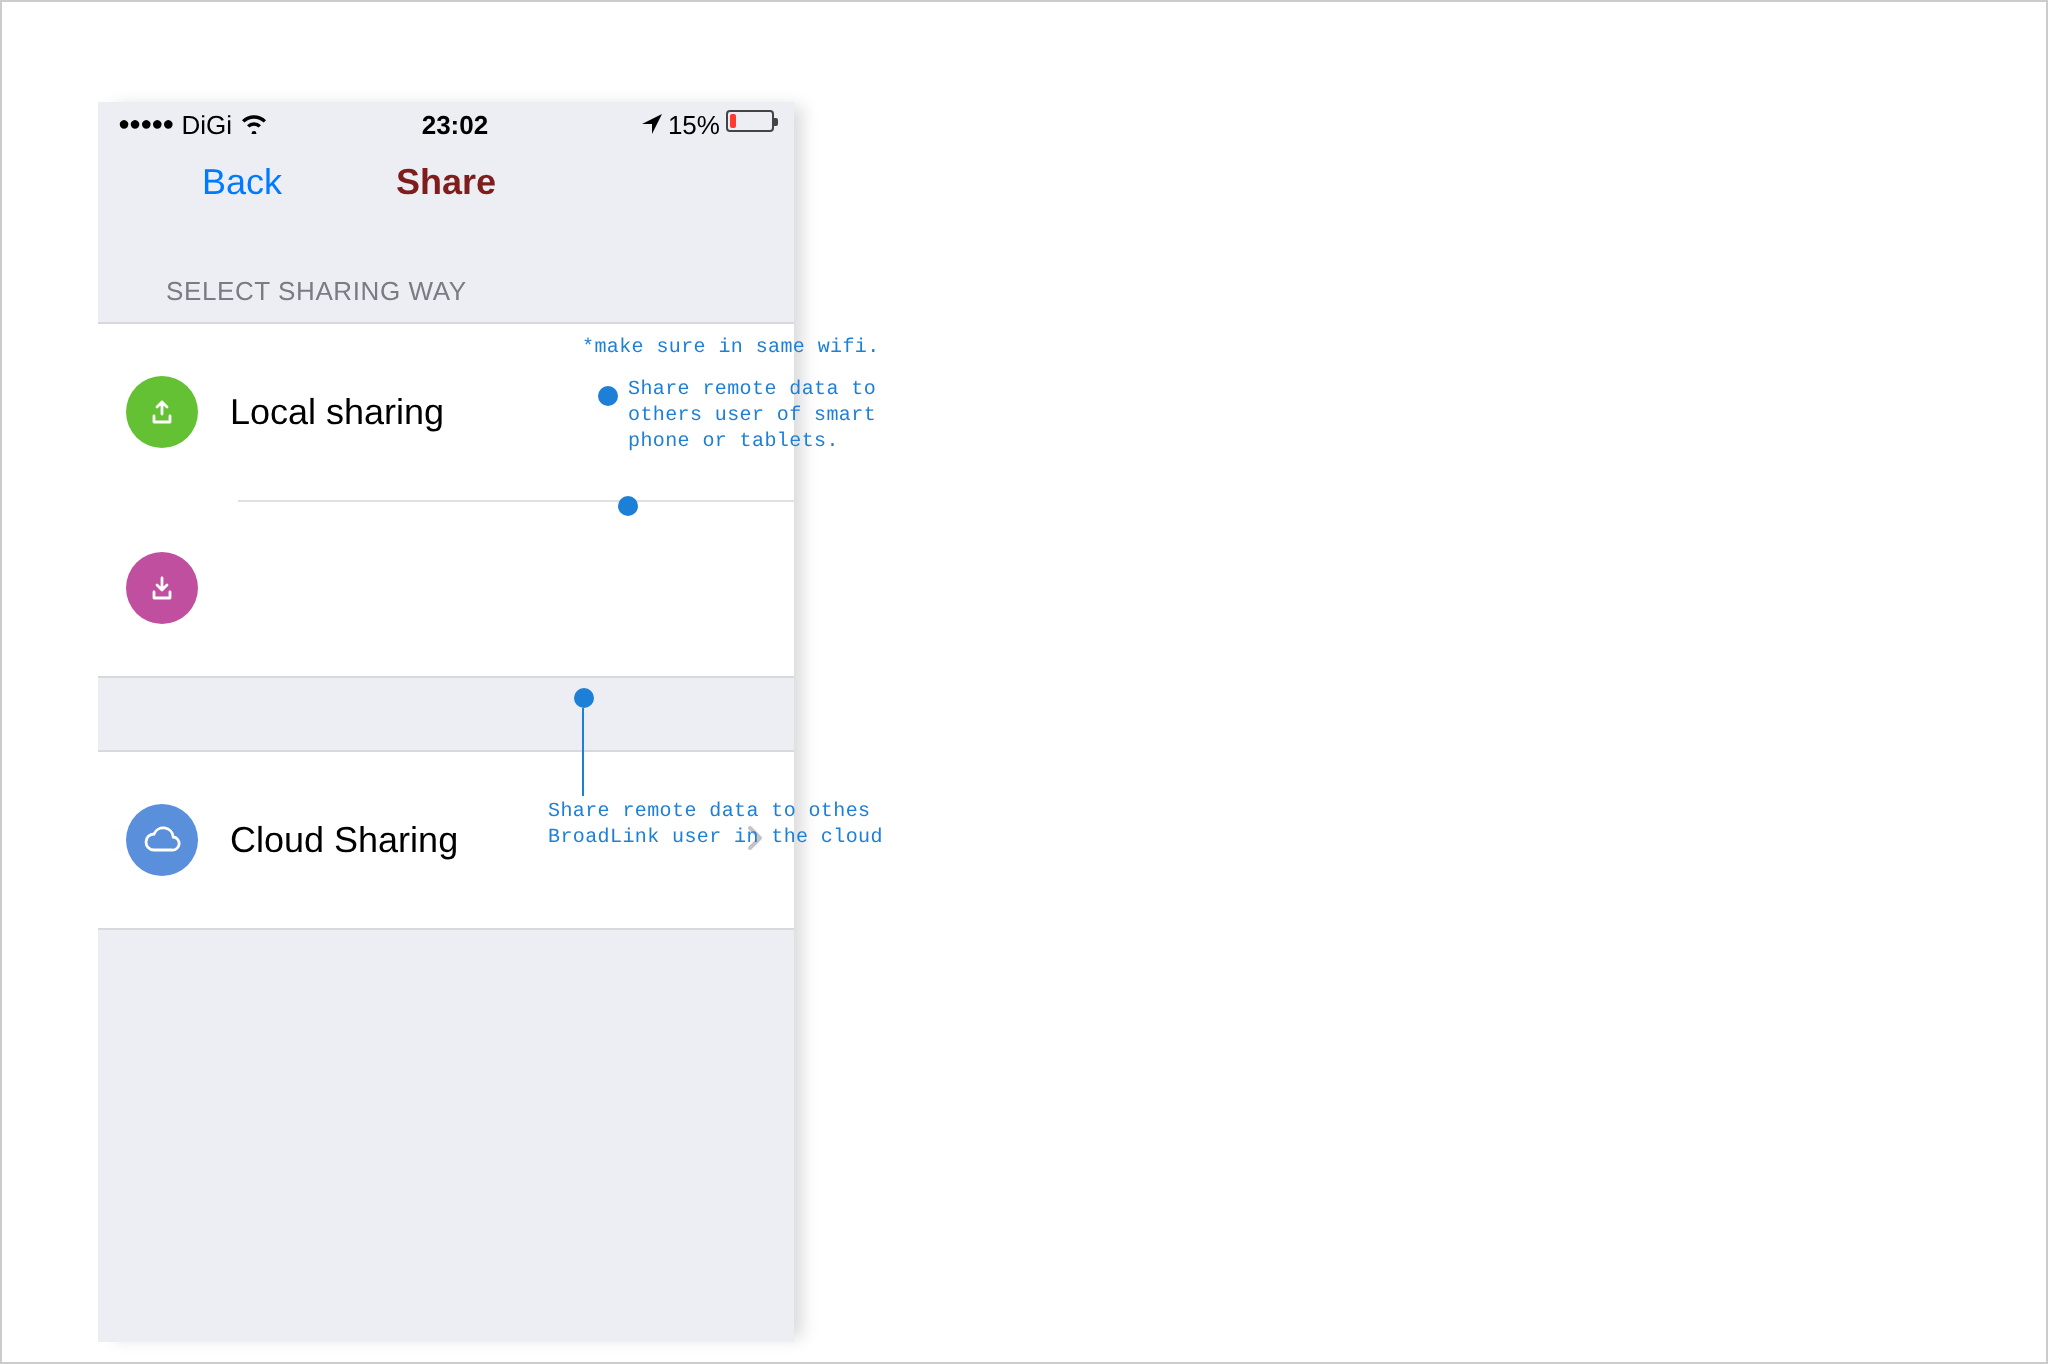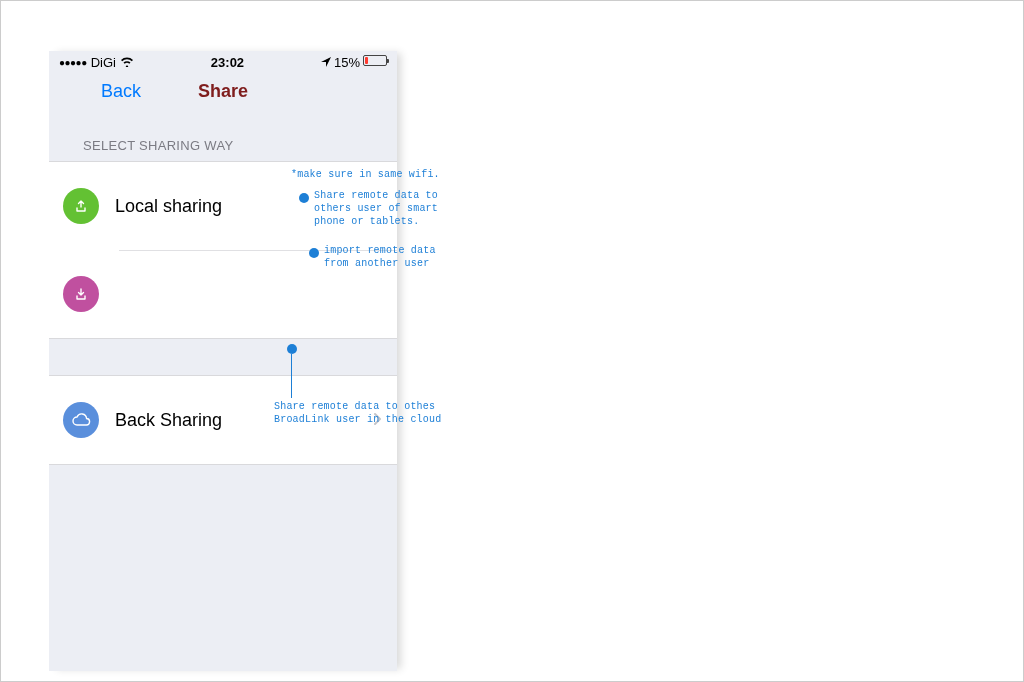--- a/index.html
+++ b/index.html
@@ -242,36 +242,35 @@
 
     <div class="spacer"></div>
 
     <div class="list">
       <div class="row">
         <div class="icon-circle ic-blue">
           <svg width="20" height="14" viewBox="0 0 20 14">
               <path d="M15 12H6a4 4 0 010-8 5 5 0 019.6 1.5A3 3 0 0115 12z" fill="none" stroke="#fff" stroke-width="1.4"></path>
             </svg>
         </div>
-        <span class="row-label">Back Sharing</span>
+        <span class="row-label">Cloud Sharing</span>
         <span class="chevron">
           <svg width="10" height="14" viewBox="0 0 10 14">
               <path d="M2 2 L7 7 L2 12" stroke="#c4c4c8" stroke-width="2" fill="none" stroke-linecap="round" stroke-linejoin="round"></path>
             </svg>
         </span>
       </div>
     </div>
 
   </div>
 
   <div class="annot" style="left:290px; top:167px;">*make sure in same wifi.</div>
 
   <span class="bullet" style="position:absolute; left:298px; top:192px;"></span>
   <div class="annot" style="left:313px; top:188px; width:150px;">Share remote data to others user of smart phone or tablets.</div>
 
   <span class="bullet" style="position:absolute; left:308px; top:247px;"></span>
-  <div class="annot" style="left:323px; top:243px; width:130px;">import remote data from another user</div>
 
   <span class="bullet" style="position:absolute; left:286px; top:343px;"></span>
   <span class="annot-line" style="left:290px; top:353px; height:44px;"></span>
   <div class="annot" style="left:273px; top:399px; width:170px;">Share remote data to othes BroadLink user in the cloud</div>
 
 </div>
 
 </body></html>

